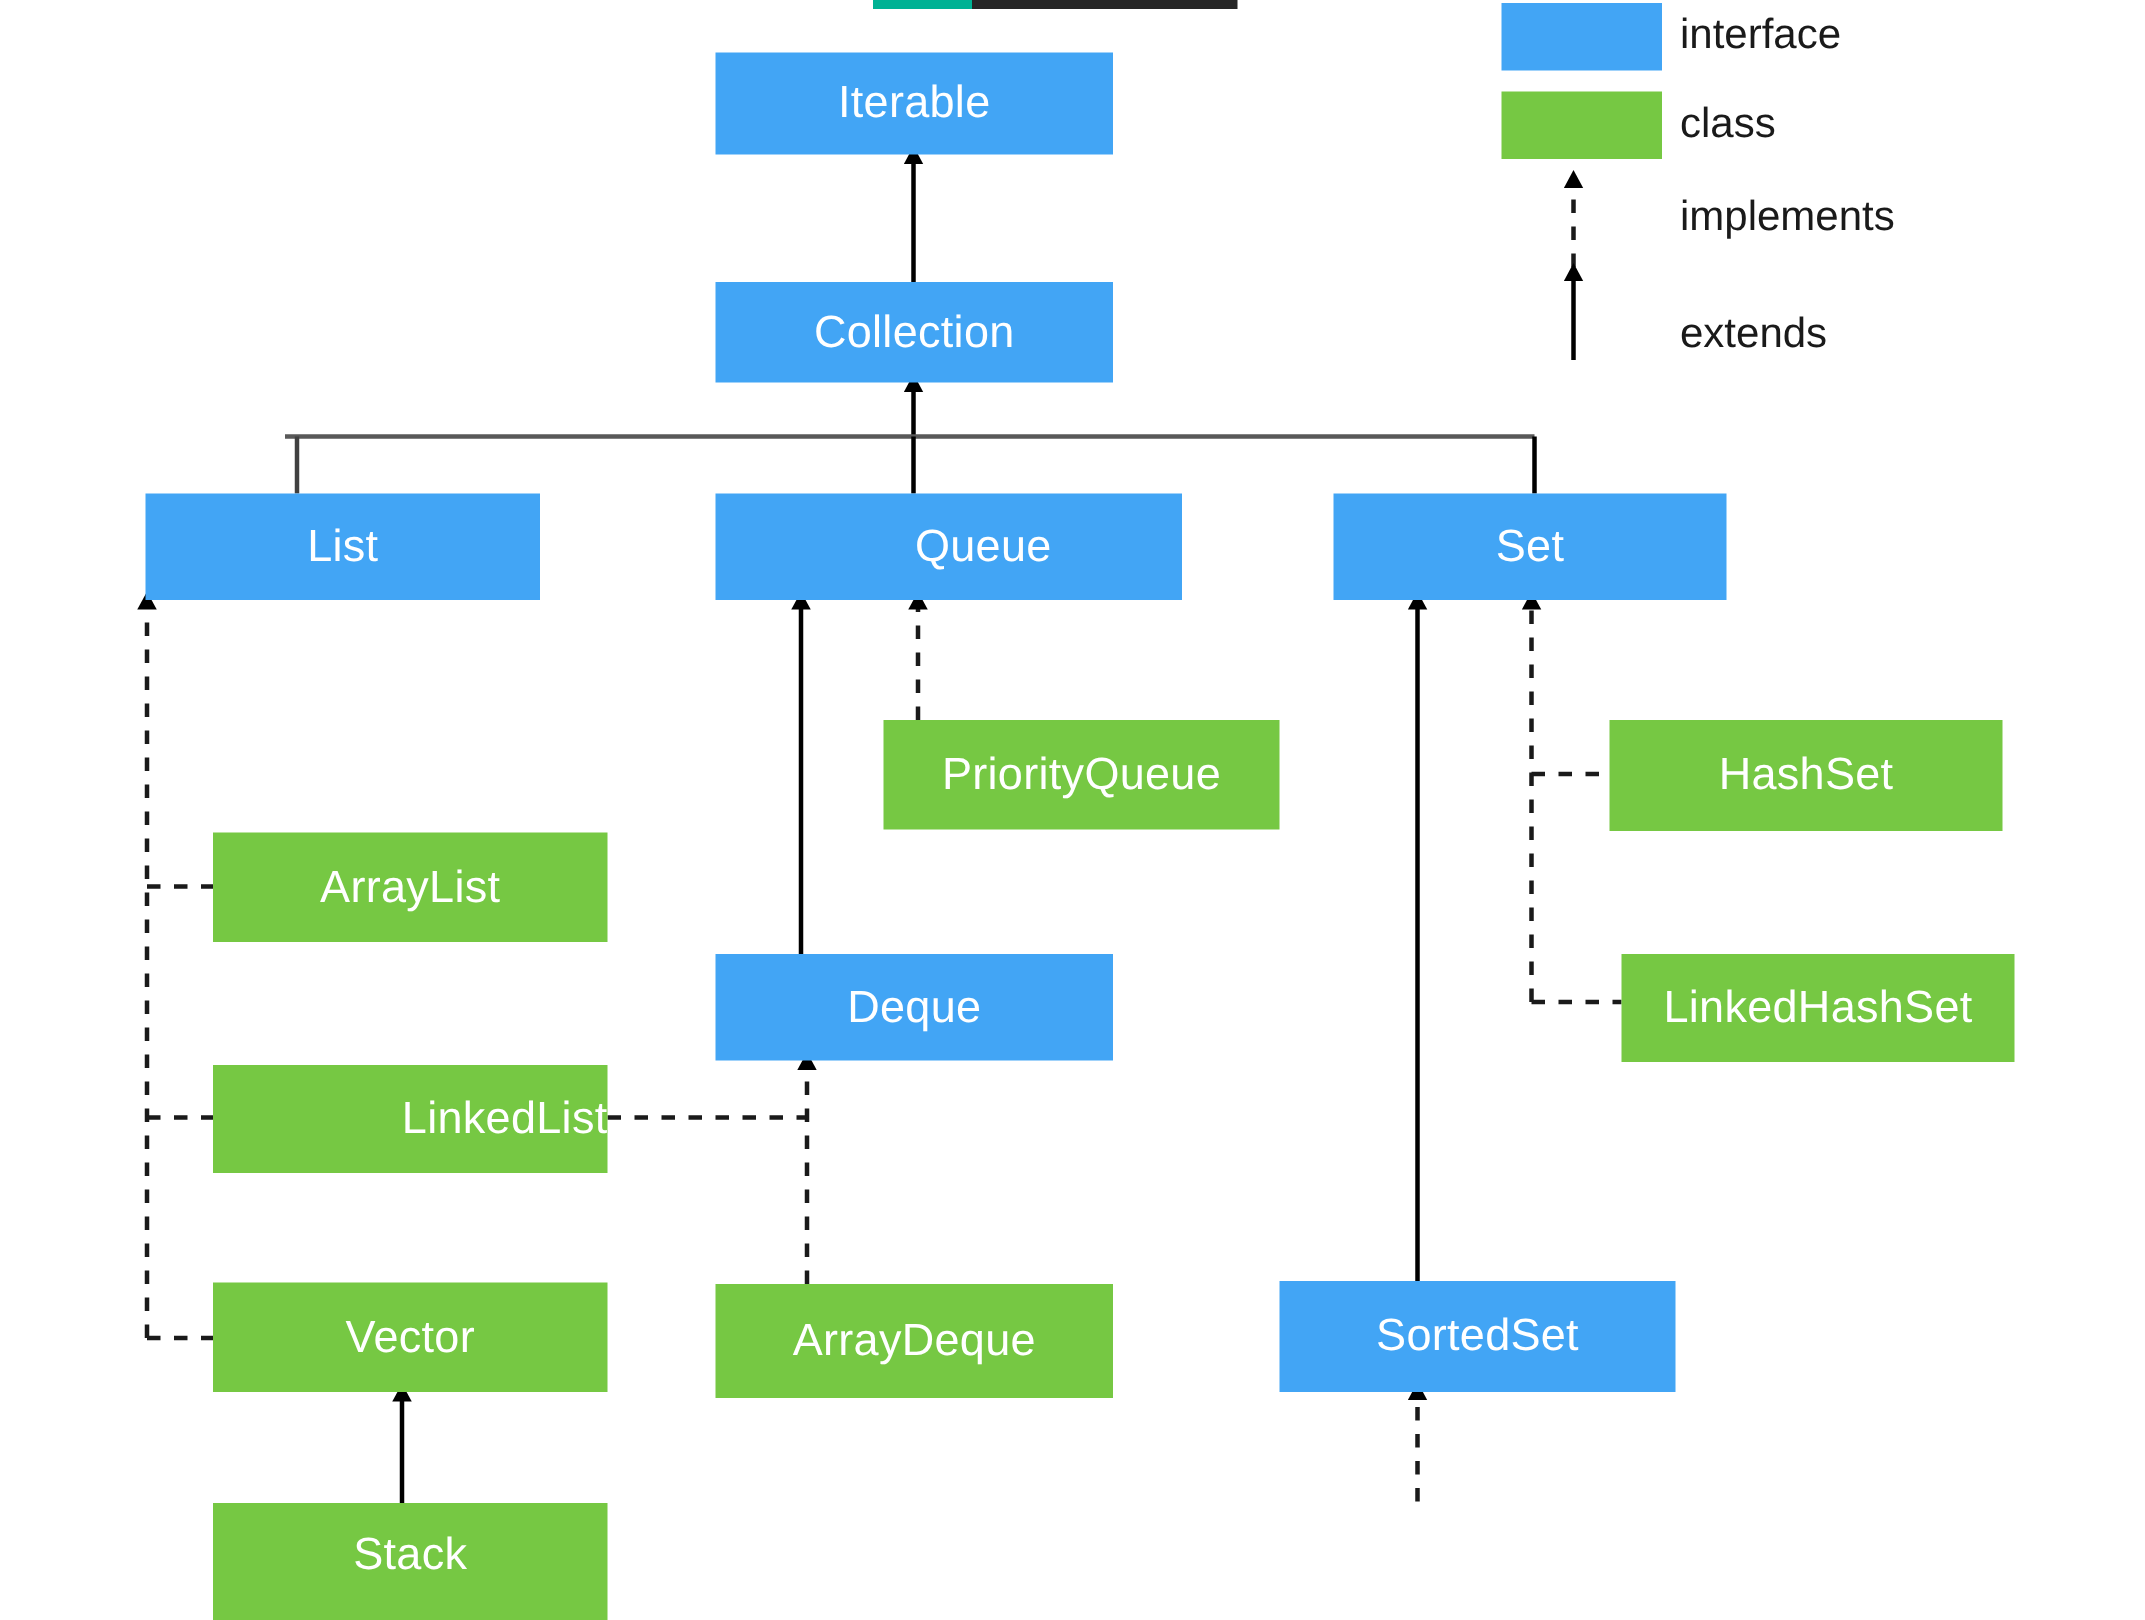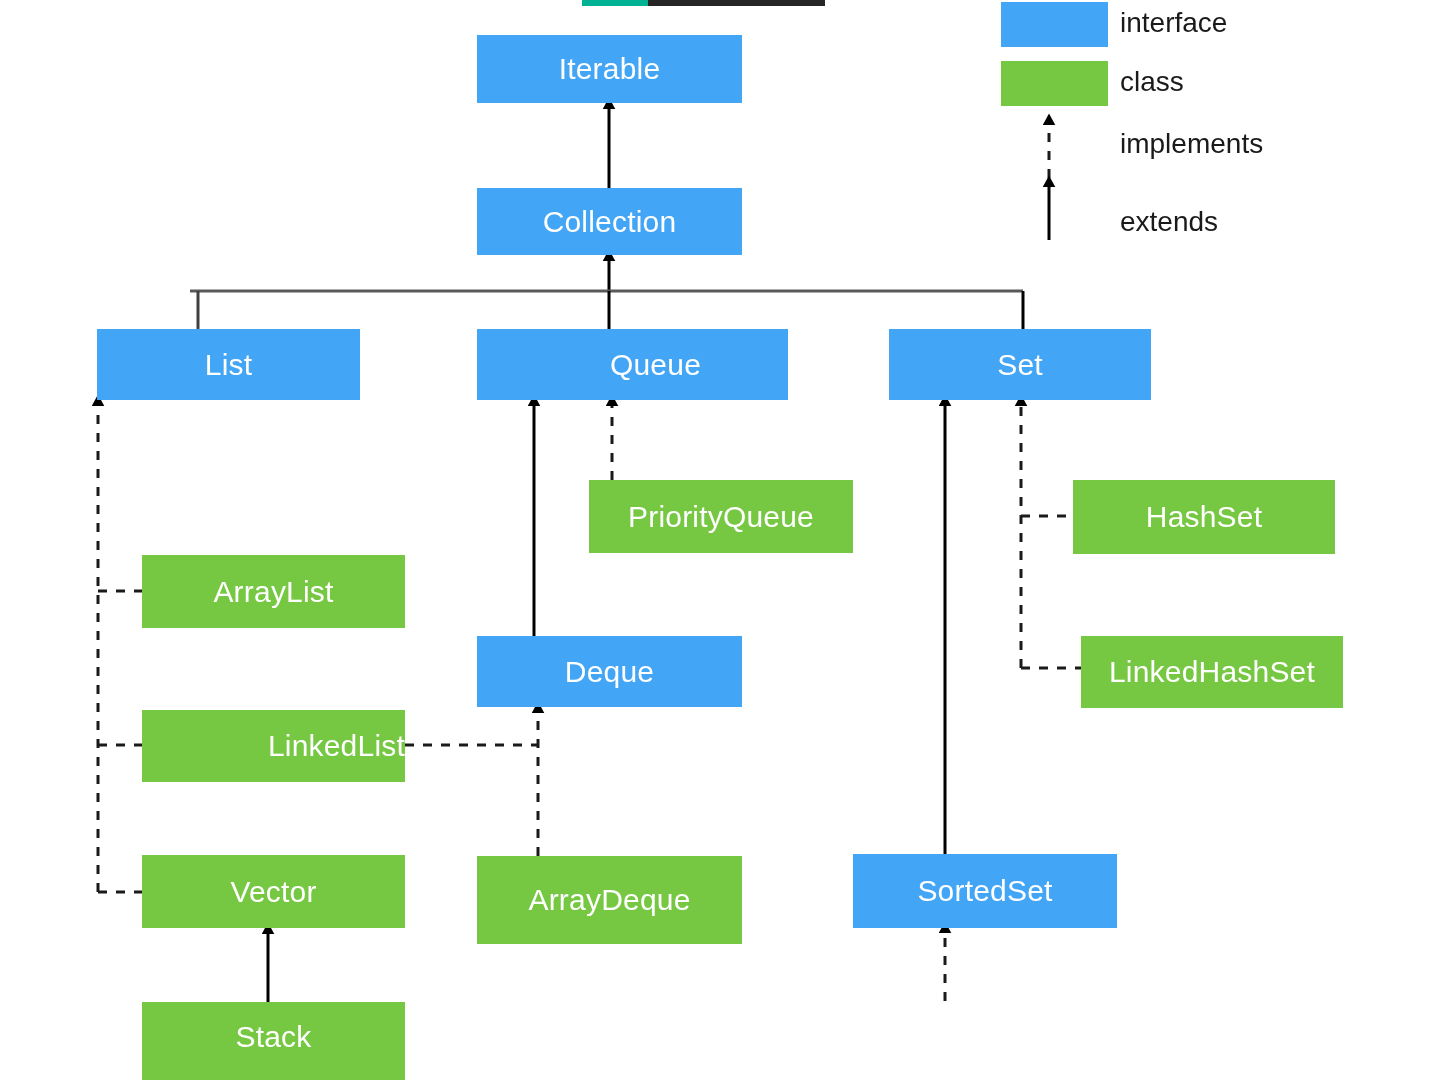--- a/index.html
+++ b/index.html
@@ -146,21 +146,21 @@
   </div>
 
   <div class="node interface" style="left:853px;top:854px;width:264px;height:74px;">
     <span>SortedSet</span>
   </div>
 
   <div class="node klass" style="left:142px;top:855px;width:263px;height:73px;">
     <span>Vector</span>
   </div>
 
-  <div class="node klass" style="left:477px;top:856px;width:265px;height:88px;justify-content:center;">
+  <div class="node klass" style="left:477px;top:856px;width:265px;height:76px;justify-content:center;">
     <span>ArrayDeque</span>
   </div>
 
   <div class="node klass" style="left:142px;top:1002px;width:263px;height:78px;">
     <span style="margin-top:-8px;">Stack</span>
   </div>
 
 
   <div class="legend" style="left:0;top:0;width:1430px;height:260px;">
 

